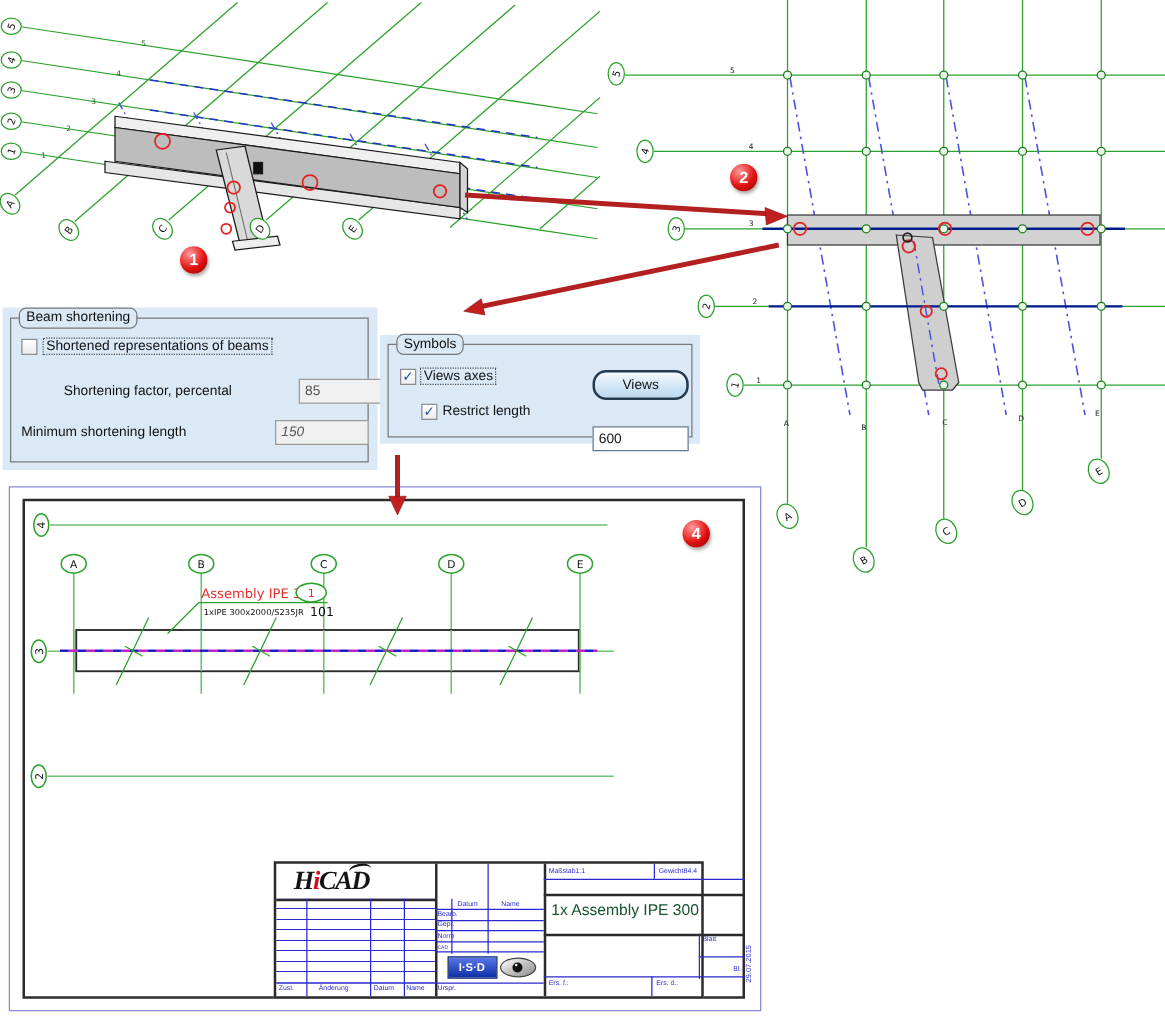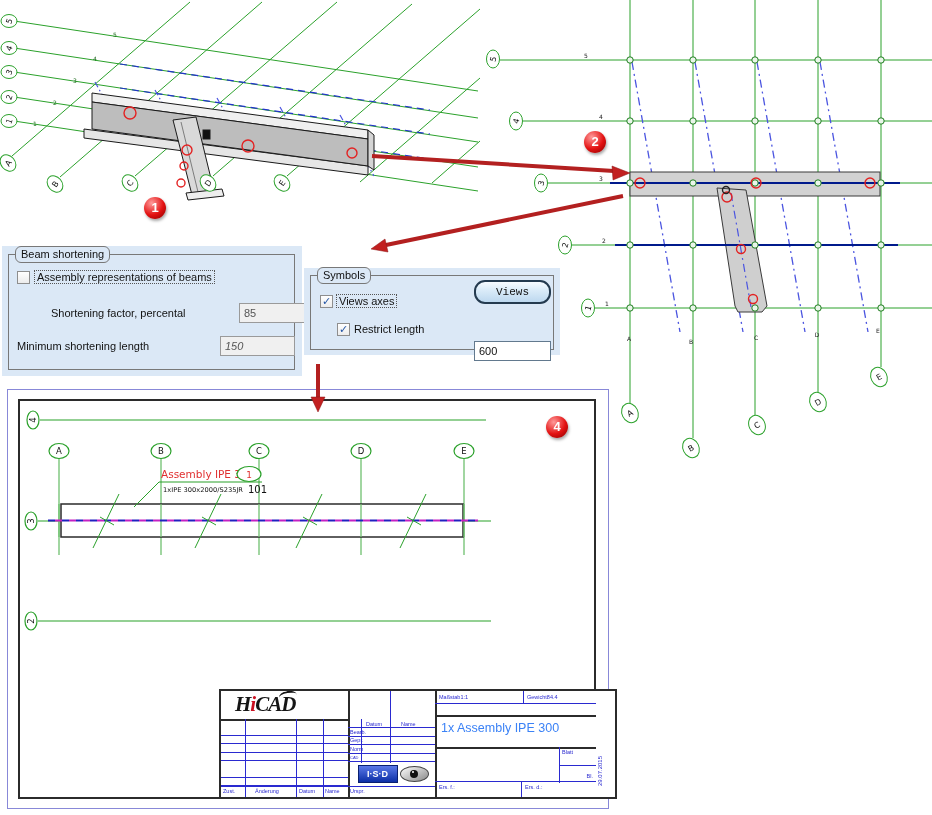--- a/index.html
+++ b/index.html
@@ -29,21 +29,21 @@
   .badge{position:absolute;width:22px;height:22px;border-radius:50%;
          background:radial-gradient(circle at 35% 28%,#ff9a9a,#e31212 55%,#8e0000 95%);
          color:#fff;font:bold 13px/22px "Liberation Sans",sans-serif;text-align:center;
          box-shadow:1px 2px 3px rgba(0,0,0,.35);z-index:40;}
 
   
   .sheet{position:absolute;left:7px;top:389px;width:602px;height:420px;
          border:1px solid #8888d8;background:#fff;box-sizing:border-box;}
   .frame{position:absolute;left:10px;top:9px;width:578px;height:400px;
          border:2px solid #2b2b2b;box-sizing:border-box;}
-  .tblock{position:absolute;left:211px;top:299px;width:398px;height:110px;
+  .tblock{position:absolute;left:211px;top:299px;width:344px;height:110px;
           border:2px solid #2b2b2b;box-sizing:border-box;background:#fff;padding-left:12px;}
   .bl-h{position:absolute;height:1px;background:#2a2ad0;}
   .bl-v{position:absolute;width:1px;background:#2a2ad0;}
   .dk-h{position:absolute;height:1.5px;background:#2b2b2b;}
   .dk-v{position:absolute;width:1.5px;background:#2b2b2b;}
   .tb-txt{position:absolute;font-size:5.5px;color:#2a2ad0;white-space:nowrap;}
   .rows-bg{position:absolute;left:0;top:28px;width:127px;height:67px;
            background:repeating-linear-gradient(to bottom,transparent 0 7.6px,#2a2ad0 7.6px 8.4px);}
   .hicad{position:absolute;left:14px;top:1px;font:italic bold 21px "Liberation Serif",serif;
          letter-spacing:-1px;color:#151515;white-space:nowrap;}
@@ -53,21 +53,21 @@
   .isd-wrap{position:absolute;left:131px;top:72px;width:82px;height:21px;display:flex;
             align-items:center;justify-content:center;gap:2px;}
   .isd-box{width:38px;height:16px;background:linear-gradient(#5a78e8,#0c2fa6);color:#fff;
            font:bold 9px/16px "Liberation Sans",sans-serif;text-align:center;border:1px solid #0a1f70;}
   .eye{width:27px;height:14px;border-radius:50%;background:linear-gradient(150deg,#fdfdfd,#8a8a8a);
        border:1px solid #444;position:relative;}
   .eye .pupil{position:absolute;left:9px;top:3px;width:8px;height:8px;border-radius:50%;background:#111;}
   .eye .glint{position:absolute;left:11px;top:4px;width:2.5px;height:2.5px;border-radius:50%;background:#fff;}
   .vdate{position:absolute;left:589px;top:352px;width:12px;height:58px;color:#2a2ad0;
          font-size:6px;writing-mode:vertical-rl;transform:rotate(180deg);text-align:center;}
-  .main-title{position:absolute;left:220px;top:30px;font-size:12.5px;color:#3b82f6;white-space:nowrap;}
+  .main-title{position:absolute;left:220px;top:30px;font-size:12.5px;color:#14532d;white-space:nowrap;}
 </style>
 </head>
 <body>
 
 <div class="stage">
 
   <svg class="abs" style="left:0;top:0" width="480" height="235" viewBox="0 0 480 235">
     <g stroke="#2ba12b" stroke-width="1" fill="none">
       <line x1="14" y1="21" x2="478" y2="91"></line>
       <line x1="14" y1="48" x2="478" y2="118"></line>
@@ -250,34 +250,34 @@
         <text x="337" y="337">D</text>
         <text x="398" y="333">E</text>
       </g>
     </g>
   </svg>
 
   <div class="panel" style="left:2px;top:246px;width:300px;height:130px;">
     <div class="groupbox" style="left:6px;top:8px;right:7px;bottom:6px;">
       <span class="legend">Beam shortening</span>
       <span class="chk" style="left:8px;top:16px;"></span>
-      <span class="lbl focus" style="left:26px;top:16px;">Assembly representations of beams</span>
+      <span class="lbl focus" style="left:26px;top:16px;">Shortened representations of beams</span>
       <span class="lbl" style="left:8px;top:52px;margin-left:34px;">Shortening factor, percental</span>
       <input class="tbox" style="left: 211px; top: 48px; width: 75px; margin-left: 19px;" readonly="" value="85">
       <span class="lbl" style="left:8px;top:85px;">Minimum shortening length</span>
       <input class="tbox" style="left: 211px; top: 81px; width: 75px; font-style: italic;" readonly="" value="150">
     </div>
   </div>
 
   <div class="panel" style="left:304px;top:268px;width:256px;height:87px;">
     <div class="groupbox" style="left:6px;top:7px;right:6px;bottom:5px;">
       <span class="legend">Symbols</span>
       <span class="chk" style="left:9px;top:19px;">✓</span>
       <span class="lbl focus" style="left:26px;top:19px;">Views axes</span>
-      <button class="btn" style="left:163px;top:4px;width:77px;height:24px;font-family:Liberation Mono, monospace;">Views</button>
+      <button class="btn" style="left:163px;top:20px;width:77px;height:24px;">Views</button>
       <span class="chk" style="left:26px;top:47px;">✓</span>
       <span class="lbl" style="left:43px;top:47px;">Restrict length</span>
       <input class="tbox enabled" style="left: 163px; top: 45px; width: 77px; margin-top: 20px;" value="600">
     </div>
   </div>
 
   <div class="sheet">
     <div class="frame"></div>
 
     <svg class="abs" style="left:0;top:0" width="602" height="420" viewBox="0 0 602 420">

